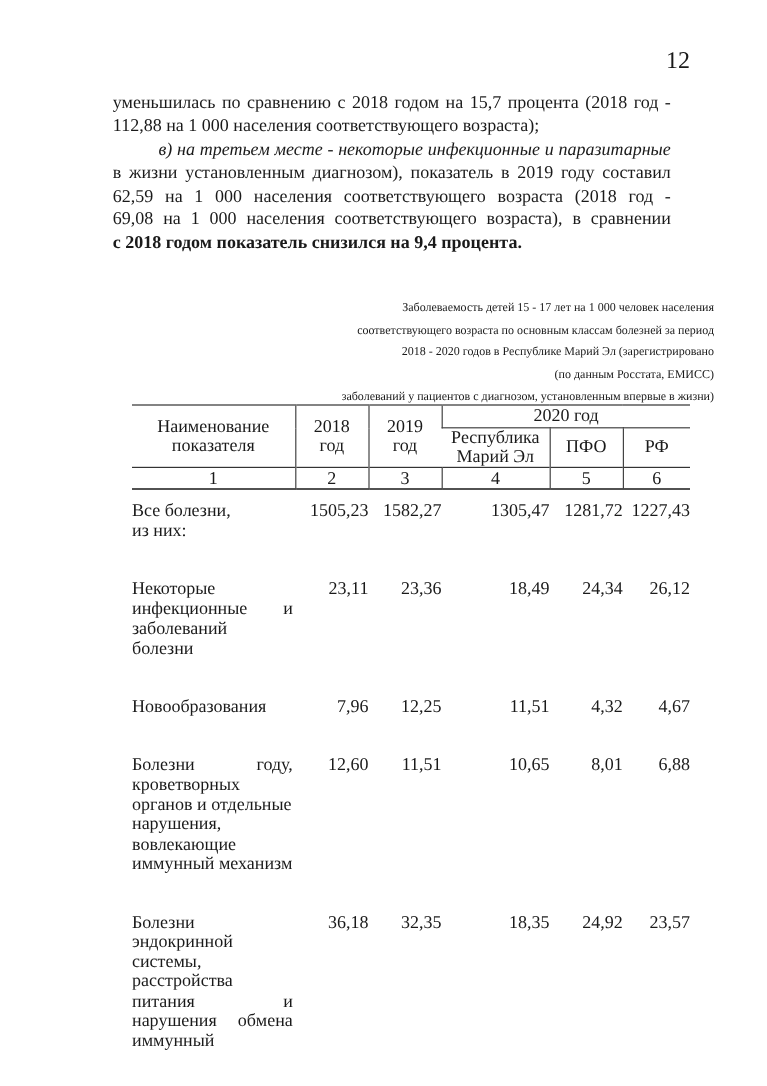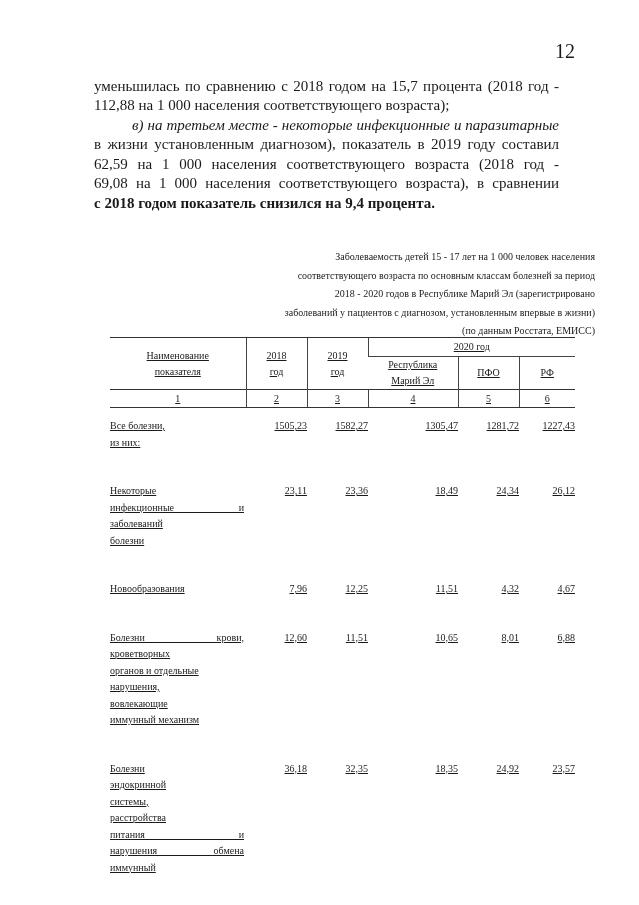--- a/index.html
+++ b/index.html
@@ -5,21 +5,21 @@
   html, body { margin: 0; padding: 0; background: #ffffff; }
   body { width: 639px; height: 905px; position: relative; overflow: hidden;
          font-family: "Liberation Serif", "DejaVu Serif", serif; color: #1a1a1a; }
   .page-number { position: absolute; top: 40px; left: 555px; font-size: 20px; }
   .para { position: absolute; left: 94px; width: 465px; font-size: 15px; line-height: 19.4px;
           text-align: justify; text-align-last: justify; }
   .line { display: block; }
   .title { position: absolute; top: 236px; left: 90px; width: 505px; text-align: right;
            font-size: 10px; line-height: 18.6px; margin-top: 12px; }
   table.data { position: absolute; top: 337px; left: 110px; width: 465px;
-               border-collapse: collapse; font-size: 10px; table-layout: fixed; text-decoration: underline; }
+               border-collapse: collapse; font-size: 15px; table-layout: fixed; }
   table.data th, table.data td { padding: 0; vertical-align: top; font-weight: normal; }
   table.data thead th { border-left: 1px solid #444; text-align: center; vertical-align: middle;
                         line-height: 16px; }
   table.data thead th:first-child { border-left: none; }
   table.data thead tr.r1 th { border-top: 1.5px solid #333; }
   table.data thead tr.r1 th.group { height: 18px; border-bottom: 1px solid #444; }
   table.data thead tr.r2 th { height: 30px; }
   table.data thead tr.nums th { border-top: 1.5px solid #333; border-bottom: 1.5px solid #333;
                                 height: 17px; line-height: 16px; }
   table.data tbody td { text-align: right; line-height: 16.5px; padding-top: 10px; }
@@ -43,22 +43,22 @@
   <span class="line">в жизни установленным диагнозом), показатель в 2019 году составил</span>
   <span class="line">62,59 на 1 000 населения соответствующего возраста (2018 год -</span>
   <span class="line">69,08 на 1 000 населения соответствующего возраста), в сравнении</span>
   <span class="line" style="text-align-last:left;font-weight:bold;">с 2018 годом показатель снизился на 9,4 процента.</span>
 </div>
 
 <div class="title">
   <div>Заболеваемость детей 15 - 17 лет на 1 000 человек населения</div>
   <div>соответствующего возраста по основным классам болезней за период</div>
   <div>2018 - 2020 годов в Республике Марий Эл (зарегистрировано</div>
+  <div>(по данным Росстата, ЕМИСС)</div>
   <div>заболеваний у пациентов с диагнозом, установленным впервые в жизни)</div>
-  <div>(по данным Росстата, ЕМИСС)</div>
 </div>
 
 <table class="data">
   <colgroup>
     <col style="width:136px">
     <col style="width:61px">
     <col style="width:61px">
     <col style="width:90px">
     <col style="width:61px">
     <col style="width:56px">
@@ -126,21 +126,21 @@
         <span class="w">Новообразования</span>
       </td>
       <td>7,96</td>
       <td>12,25</td>
       <td>11,51</td>
       <td>4,32</td>
       <td>4,67</td>
     </tr>
     <tr class="row-gap">
       <td class="name">
-        <span class="w jl">Болезни крови,</span>
+        <span class="w jl">Болезни году,</span>
         <span class="w">кроветворных</span>
         <span class="w">органов и отдельные</span>
         <span class="w">нарушения,</span>
         <span class="w">вовлекающие</span>
         <span class="w">иммунный механизм</span>
       </td>
       <td>12,60</td>
       <td>11,51</td>
       <td>10,65</td>
       <td>8,01</td>

